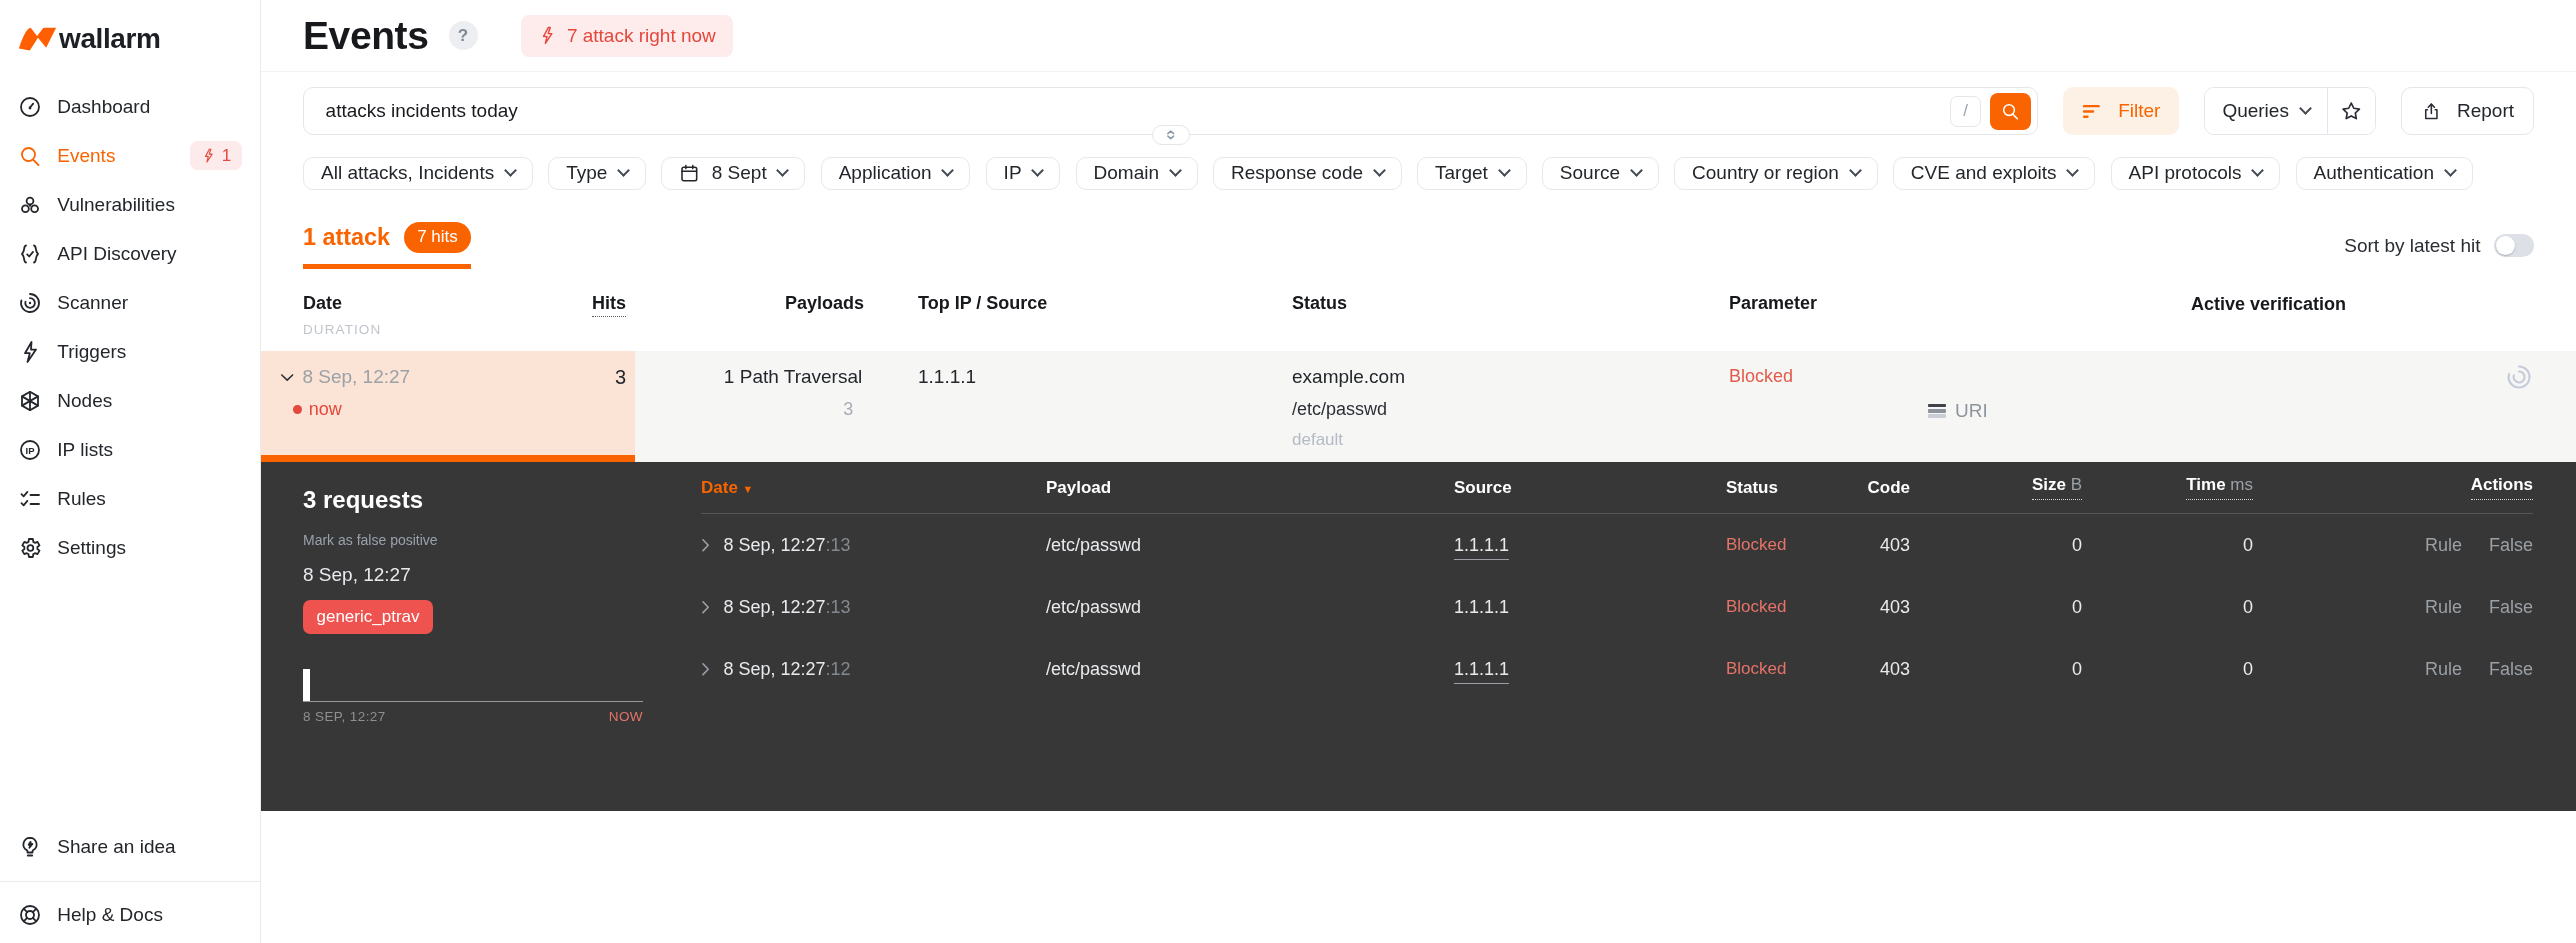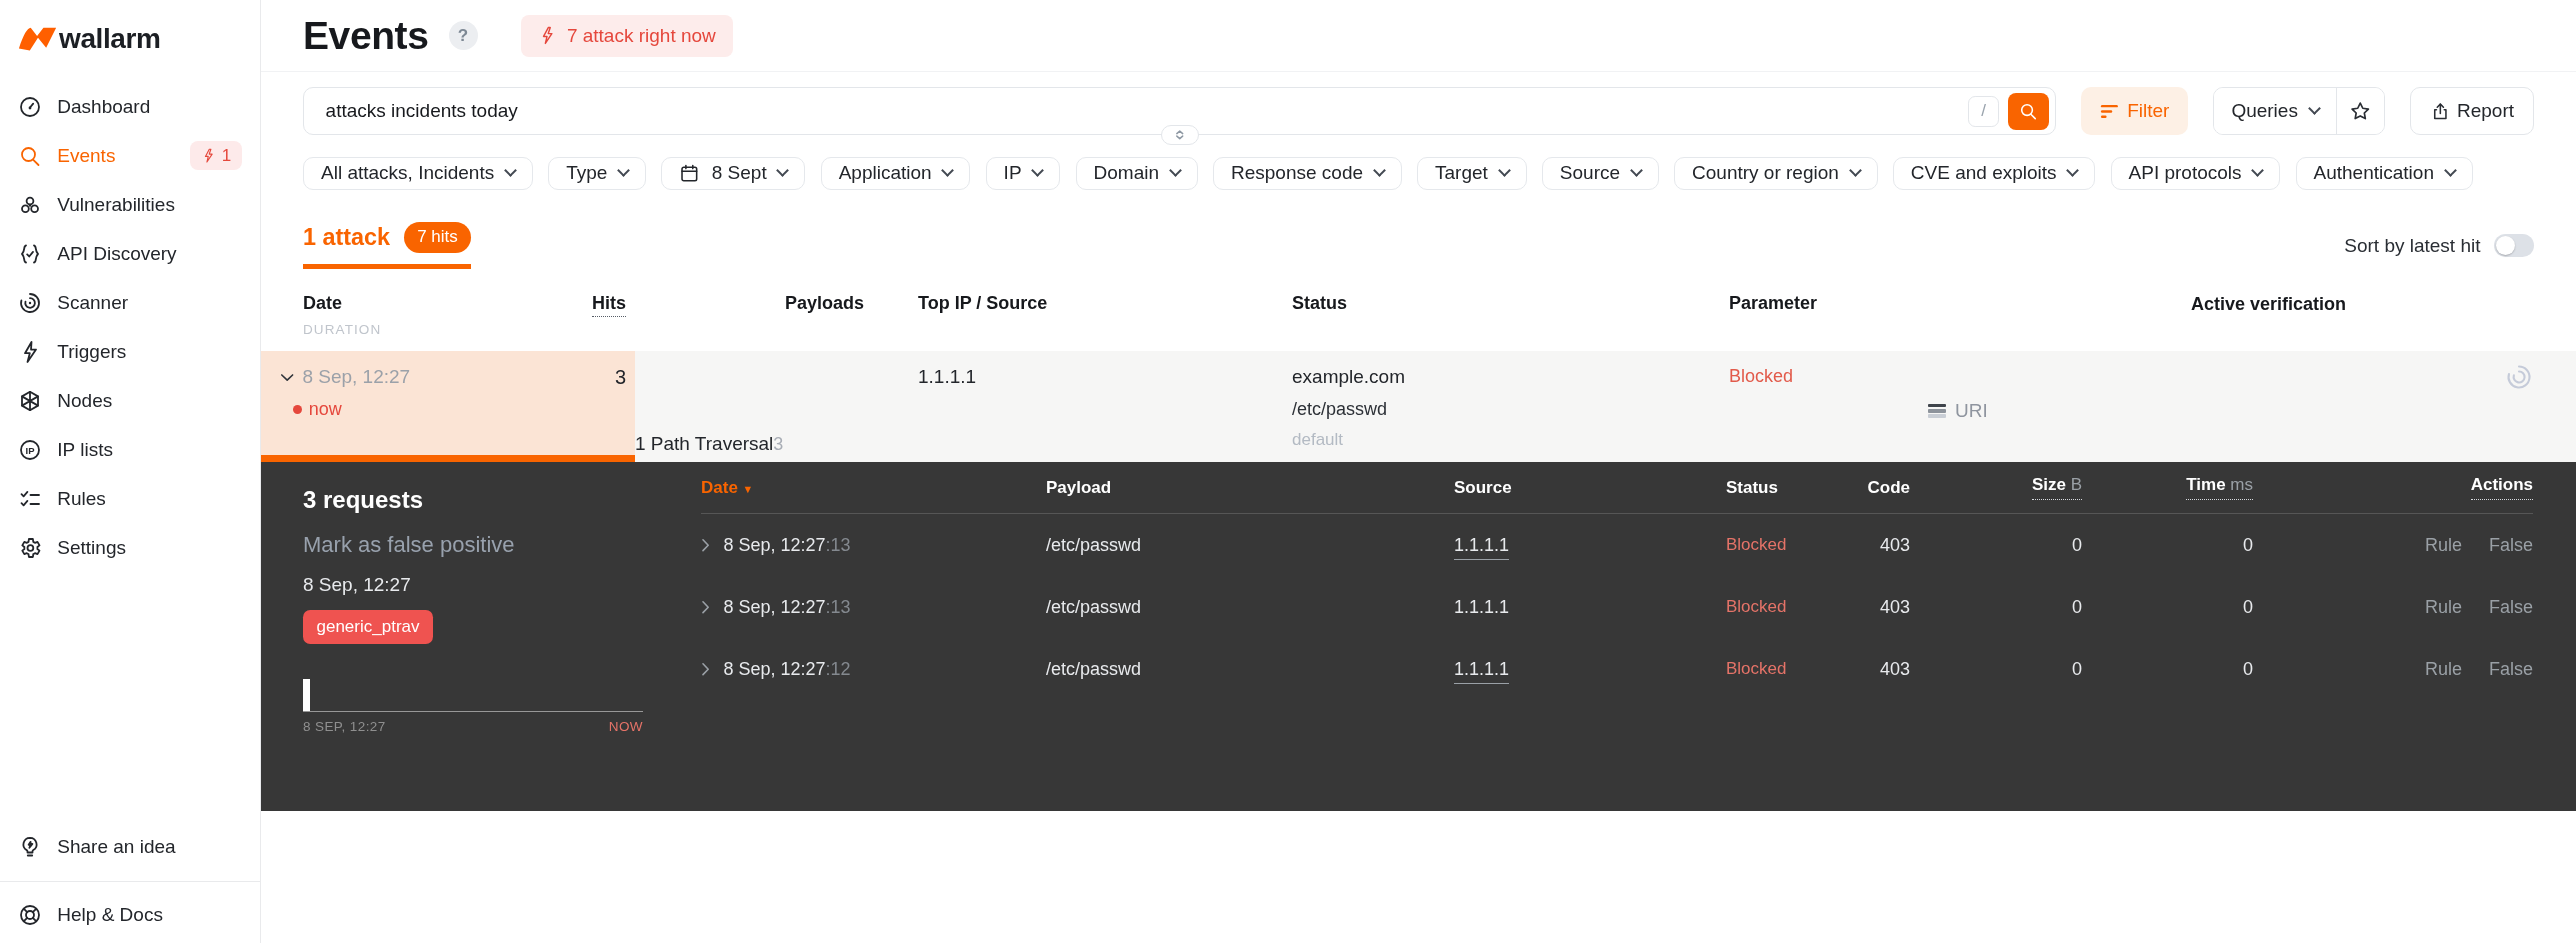--- a/index.html
+++ b/index.html
@@ -37,21 +37,21 @@
   .search-row { margin:15.3px 42px 0; display:flex; gap:25px; align-items:stretch; height:48px; }
   .search-box { flex:1; position:relative; border:1.8px solid #e3e6ea; border-radius:10px; display:flex; align-items:center;
     padding:0 6.3px 0 21.6px; background:#fff; }
   .search-box input { flex:1; border:none; outline:none; font-size:19px; color:#17191d; font-family:inherit; background:transparent; }
   .slash-key { width:31px; height:31px; border:1.8px solid #e3e6ea; border-radius:7.2px; color:#9aa3ad; font-size:17px;
     display:grid; place-items:center; flex:none; }
   .search-btn { width:41px; height:37px; background:#F96400; border:none; border-radius:8px; margin-left:9px;
     display:grid; place-items:center; cursor:pointer; flex:none; }
   .expand-handle { position:absolute; left:50%; bottom:-10.8px; transform:translateX(-50%); width:38px; height:20px;
     background:#fff; border:1.8px solid #e3e6ea; border-radius:10px; display:grid; place-items:center; cursor:pointer; }
-  .btn { display:flex; align-items:center; gap:6px; border-radius:10px; font-size:19px; padding:0 19px; cursor:pointer; background:#fff; }
+  .btn { display:flex; align-items:center; gap:15px; border-radius:10px; font-size:19px; padding:0 19px; cursor:pointer; background:#fff; }
   .btn-filter { background:#fdf0e5; color:#F96400; border:none; }
   .btn-outline { border:1.8px solid #e3e6ea; color:#23262b; }
   .btn-group { display:flex; border:1.8px solid #e3e6ea; border-radius:10px; overflow:hidden; }
   .btn-group .seg { display:flex; align-items:center; gap:11.7px; padding:0 17px; font-size:19px; cursor:pointer; background:#fff; }
   .btn-group .seg + .seg { border-left:1.8px solid #e3e6ea; padding:0 12.6px; }
   .chev { width:9px; height:9px; border-right:2.2px solid #434952; border-bottom:2.2px solid #434952;
     transform:rotate(45deg); margin-top:-5.4px; flex:none; }
 
   .chips-row { margin:21.6px 42px 0; display:flex; gap:15.3px; flex-wrap:nowrap; }
   .chip { display:flex; align-items:center; gap:11.7px; height:33px; padding:0 17px; border:1.8px solid #e5e8ec;
@@ -82,39 +82,39 @@
 
   .t-row { margin-top:14.4px; min-height:111px; cursor:pointer; }
   .cell { padding-top:15.3px; }
   .cell-peach { background:#fbe4d5; border-bottom:7.2px solid #F96400; }
   .cell-gray { background:#f6f6f5; border-bottom:7.2px solid #f6f6f5; }
   .rc-date { padding-left:19px; }
   .rc-date .line1 { display:flex; align-items:center; gap:8px; color:#9ba1a9; font-size:19px; }
   .rc-date .line2 { display:flex; align-items:center; gap:7.2px; margin:10.8px 0 0 12.6px; color:#e5473c; font-size:18px; }
   .dot { width:9px; height:9px; border-radius:50%; background:#e5473c; flex:none; }
   .rc-hits { text-align:right; padding-right:9px; font-size:20px; color:#23262b; }
-  .rc-pay { display:flex; flex-direction:row; align-items:flex-end; padding-right:10.8px; }
+  .rc-pay { display:flex; flex-direction:column; align-items:flex-end; padding-right:10.8px; }
   .rc-pay .pname { font-size:19px; color:#23262b; }
   .rc-pay .pcount { font-size:18px; color:#a8adb5; margin:10.8px 9px 0 0; }
   .rc-ip { padding-left:45px; font-size:19px; }
   .rc-dom .d1 { font-size:19px; }
   .rc-dom .d2 { font-size:18px; margin-top:10.8px; color:#2c3036; }
   .rc-dom .d3 { font-size:17px; margin-top:10px; color:#b3bac3; }
   .rc-status { font-size:18px; color:#e25a4a; }
   .rc-param { display:flex; align-items:center; gap:9px; color:#8f959f; font-size:19px; }
   .bars-ic { display:flex; flex-direction:column; gap:1.8px; width:18px; }
   .bars-ic i { height:3.6px; border-radius:0.9px; display:block; }
   .bars-ic i:nth-child(1){background:#3f444b;} .bars-ic i:nth-child(2){background:#8d939b;} .bars-ic i:nth-child(3){background:#c9ced5;}
   .rc-verif { display:flex; justify-content:flex-end; padding:11.7px 43px 0 0; }
 
   
   .panel { background:#373737; height:349px; display:flex; color:#e8eaed; }
   .panel-left { width:440px; flex:none; padding:23.4px 36px 0 42px; }
   .pl-title { font-size:24px; font-weight:700; color:#fff; }
-  .pl-link { font-size:22px; color:#98a1ad; margin-top:18px; cursor:pointer; }
+  .pl-link { font-size:14px; color:#98a1ad; margin-top:18px; cursor:pointer; }
   .pl-time { font-size:19px; color:#e8eaed; margin-top:16px; }
   .pl-tag { display:inline-block; background:#ef5350; color:#fff; border-radius:7.2px; padding:7.2px 13.5px; font-size:17px; margin-top:14.4px; }
   .mini-chart { margin-top:32px; width:340px; position:relative; height:36px; border-bottom:1.8px solid #989898; }
   .mini-bar { position:absolute; left:0; bottom:0; width:7.2px; height:32px; background:#fff; }
   .mini-labels { width:340px; display:flex; justify-content:space-between; margin-top:7.2px; font-size:13.5px; color:#8f8f8f; letter-spacing:0.4px; }
   .mini-labels .now { color:#e57368; }
 
   .panel-table { flex:1; padding-right:43px; min-width:0; }
   .d-grid { display:grid; grid-template-columns:345px 408px 272px 108px 76px 172px 171px 1fr; align-items:center; }
   .d-head { height:52px; border-bottom:0.9px solid #565656; font-size:17px; font-weight:700; color:#fff; }

